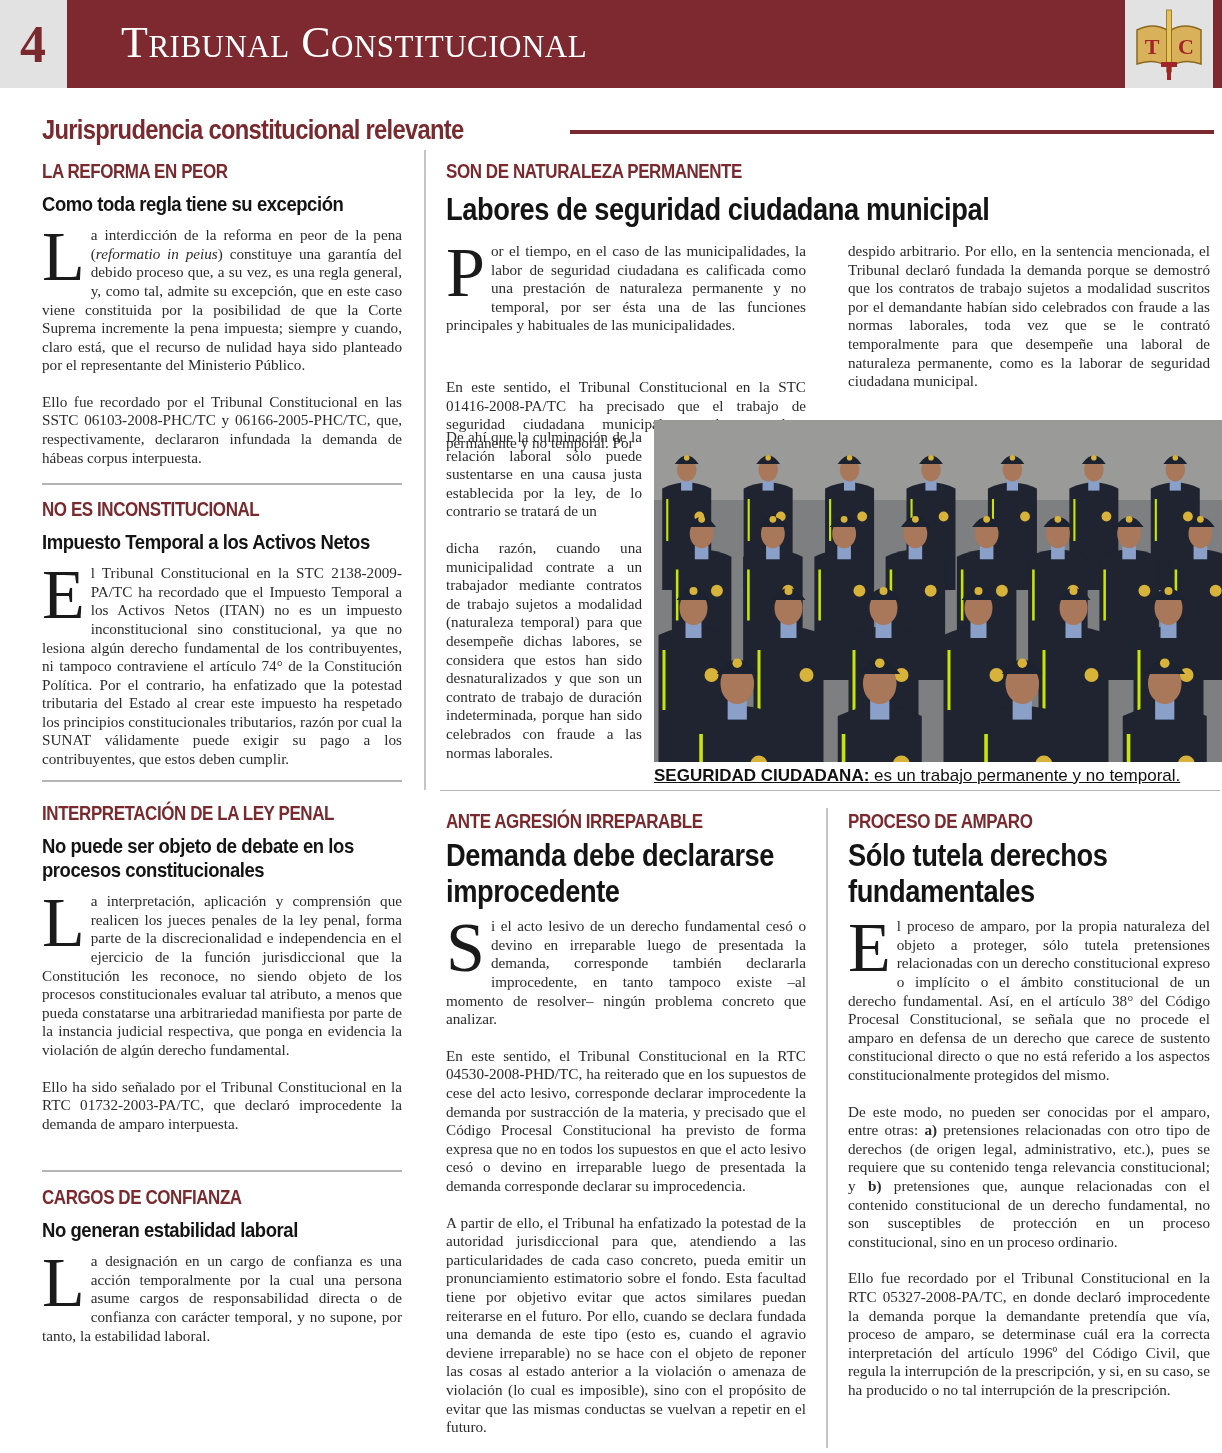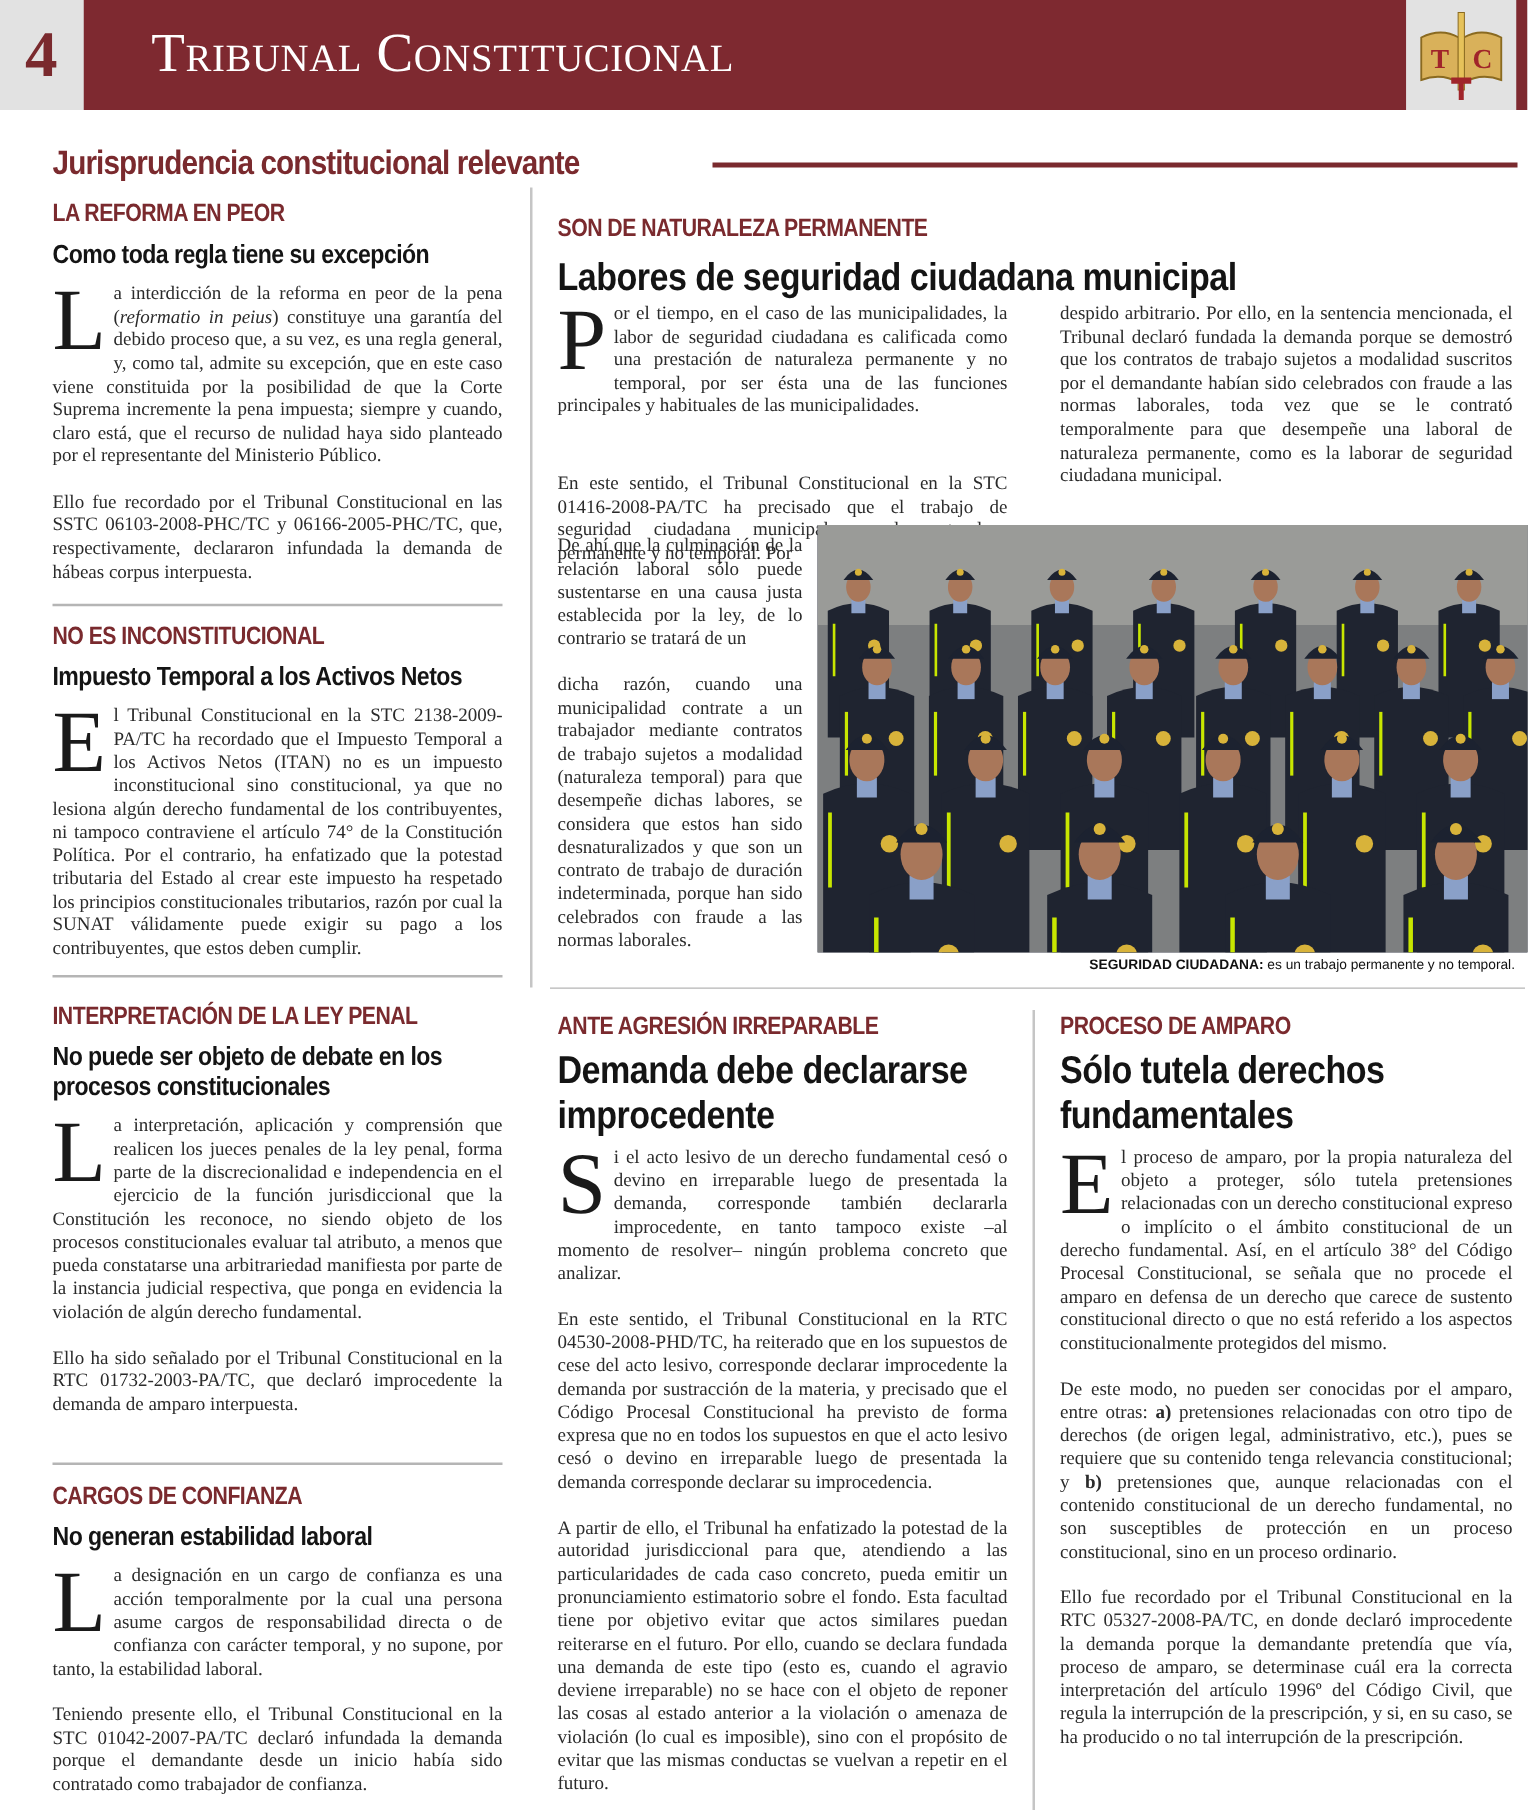--- a/index.html
+++ b/index.html
@@ -23,21 +23,21 @@
   .h-lg { font-size: 31px; }
   .body { font-size: 15.2px; line-height: 18.6px; text-align: justify; color: #2b2b2b; }
   .body p { margin-bottom: 18px; }
   .drop { float: left; font-family: "Liberation Serif", serif; font-size: 70px; line-height: 58px; height: 56px; margin: 2px 6px 0 0; color: #1a1a1a; }
 
   .col { position: absolute; }
   .divider { position: absolute; height: 2px; background: #b5b5b5; }
   .vdivider { position: absolute; width: 2px; background: #c5c5c5; }
 
   .photo { position: absolute; left: 654px; top: 420px; width: 570px; height: 342px; overflow: hidden; background: #3a3f4a; }
-  .caption { position: absolute; left: 654px; top: 766px; width: 558px; text-align: right; font-family: "Liberation Sans", sans-serif; font-size: 11px; font-weight: bold; color: #111; }
+  .caption { position: absolute; left: 654px; top: 766px; width: 558px; text-align: left; font-family: "Liberation Sans", sans-serif; font-size: 17px; font-weight: bold; color: #111; text-decoration: underline; }
   .caption .rest { font-weight: normal; }
   b.inline { font-weight: bold; }
   i { font-style: italic; }
 </style>
 </head>
 <body>
 
 <div class="masthead"></div>
 <div class="page-num">4</div>
 <div class="band">
@@ -86,27 +86,26 @@
     <p>Ello ha sido señalado por el Tribunal Constitucional en la RTC 01732-2003-PA/TC, que declaró improcedente la demanda de amparo interpuesta.</p>
   </div>
 </div>
 <div class="divider" style="left:42px; top:1170px; width:360px;"></div>
 
 <div class="col" style="left:42px; top:1184px; width:360px;">
   <div class="kicker">CARGOS DE CONFIANZA</div>
   <div class="headline h-sm" style="margin-top:8px;">No generan estabilidad laboral</div>
   <div class="body" style="margin-top:10px;">
     <p><span class="drop">L</span><span>a designación en un cargo de confianza es una acción temporalmente por la cual una persona asume cargos de responsabilidad directa o de confianza con carácter temporal, y no supone, por tanto, la estabilidad laboral.</span></p>
-    <p>Teniendo presente ello, el Tribunal Constitucional en la STC 01042-2007-PA/TC declaró infundada la demanda porque el demandante desde un inicio había sido contratado como trabajador de confianza.</p>
   </div>
 </div>
 
 <div class="vdivider" style="left:424px; top:150px; height:640px;"></div>
 
-<div class="col" style="left:446px; top:158px; width:770px;margin-top:12px;">
+<div class="col" style="left:446px; top:158px; width:770px;">
   <div class="kicker">SON DE NATURALEZA PERMANENTE</div>
   <div class="headline h-lg" style="margin-top:8px; white-space:nowrap;">Labores de seguridad ciudadana municipal</div>
 </div>
 <div class="col body" style="left:446px; top:242px; width:360px;">
   <p><span class="drop">P</span><span>or el tiempo, en el caso de las municipalidades, la labor de seguridad ciudadana es calificada como una prestación de naturaleza permanente y no temporal, por ser ésta una de las funciones principales y habituales de las municipalidades.</span></p>
   <p style="margin-bottom:0;margin-top:43px;">En este sentido, el Tribunal Constitucional en la STC 01416-2008-PA/TC ha precisado que el trabajo de seguridad ciudadana municipal es de naturaleza permanente y no temporal. Por</p>
 </div>
 <div class="col body" style="left:446px; top:428px; width:196px;">
   <p>De ahí que la culminación de la relación laboral sólo puede sustentarse en una causa justa establecida por la ley, de lo contrario se tratará de un</p>
   <p>dicha razón, cuando una municipalidad contrate a un trabajador mediante contratos de trabajo sujetos a modalidad (naturaleza temporal) para que desempeñe dichas labores, se considera que estos han sido desnaturalizados y que son un contrato de trabajo de duración indeterminada, porque han sido celebrados con fraude a las normas laborales.</p>

